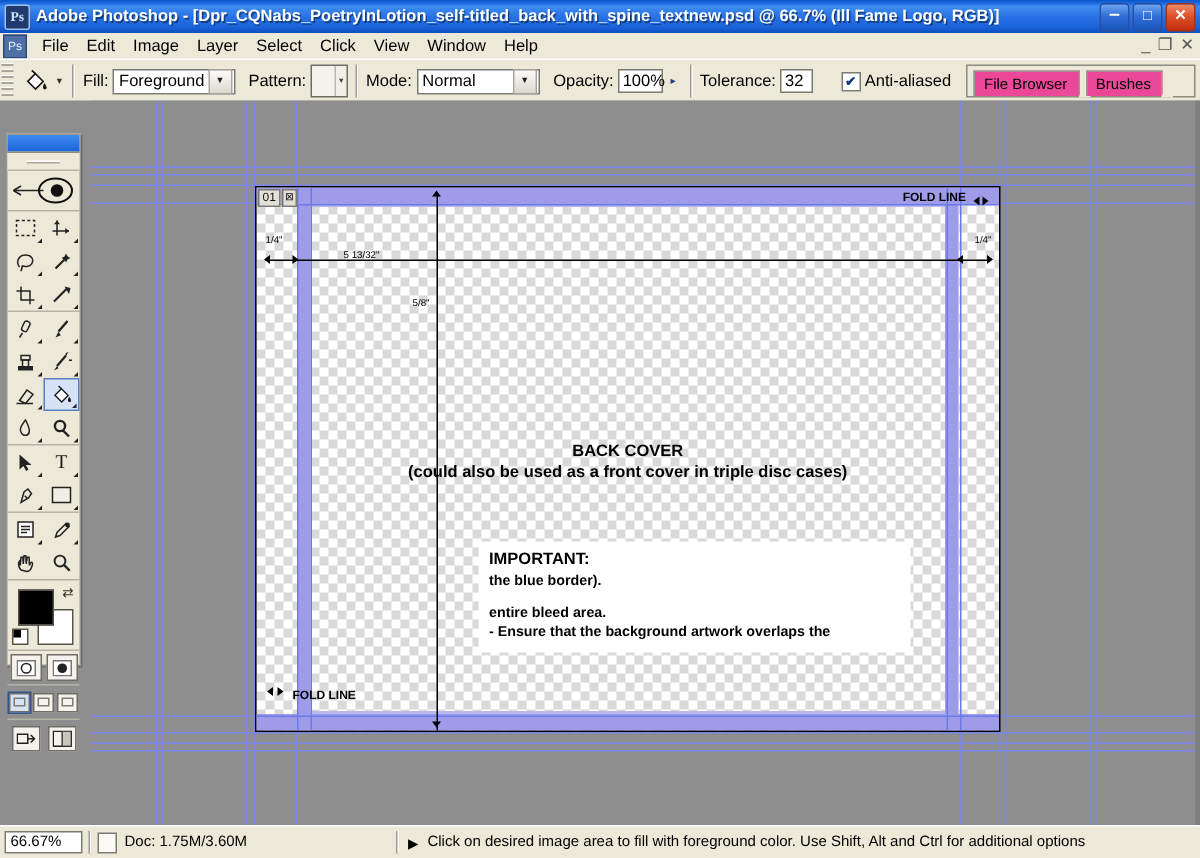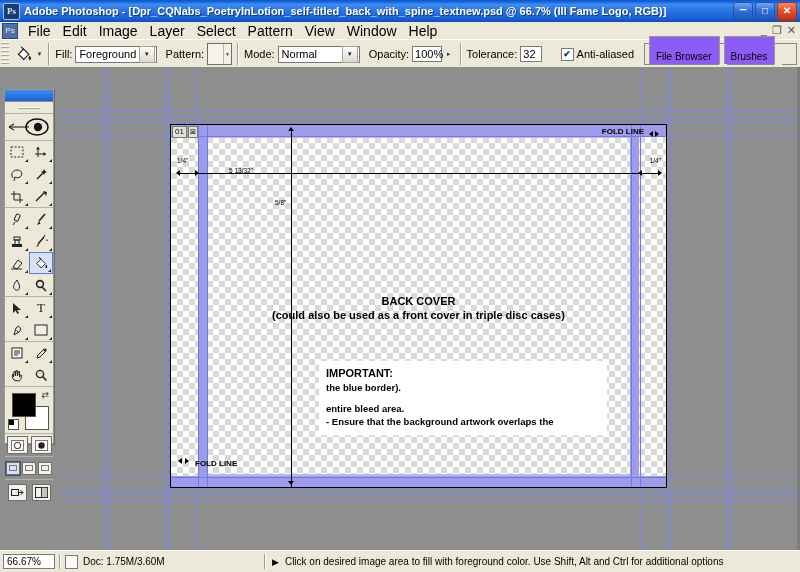--- a/index.html
+++ b/index.html
@@ -48,21 +48,21 @@
     background:#ece9d8;border-bottom:1px solid #d6d2c2;
     display:flex;align-items:center;
   }
   .menubar .doc-icon{
     width:14px;height:14px;margin:0 4px 0 2px;flex:0 0 auto;
     background:#4f6fa8;border:1px solid #2d4878;
     display:flex;align-items:center;justify-content:center;
     color:#e8f0ff;font-size:8px;line-height:1;
   }
   .menu-item{
-    padding:1px 6px;color:#000;font-size:14px;white-space:nowrap;
+    padding:1px 6px;color:#000;font-size:11px;white-space:nowrap;
   }
   .mdi-btns{position:absolute;right:4px;top:1px;display:flex;gap:5px;color:#555;font-size:11px;}
   .mdi-btns span{line-height:14px;}
 
   
   .optionsbar{
     position:absolute;left:0;top:39px;width:800px;height:28px;
     background:#ece9d8;
     border-top:1px solid #ffffff;border-bottom:1px solid #8c8a80;
     display:flex;align-items:center;
@@ -112,22 +112,22 @@
   }
   .chk.off{color:transparent;}
 
   
   .palette-well{
     position:absolute;right:3px;top:43px;width:153px;height:22px;
     background:#ece9d8;border:1px solid #8c8a80;box-sizing:border-box;
     display:flex;align-items:flex-end;
   }
   .pal-tab{
-    height:15px;margin-left:4px;padding:12px 7px 0 6px;
-    background:#8b5cf6;border:1px solid #9a988e;border-bottom:none;
+    height:15px;margin-left:4px;padding:1px 7px 0 6px;
+    background:#ec4899;border:1px solid #9a988e;border-bottom:none;
     font-size:10px;color:#000;display:flex;align-items:center;
     position:relative;
   }
   .pal-tab:after{
     content:"";position:absolute;right:-8px;bottom:-1px;
     width:0;height:0;border-style:solid;
     border-width:0 0 16px 8px;border-color:transparent transparent #ece9d8 transparent;
   }
 
   
@@ -294,21 +294,21 @@
     </div>
   </div>
 
   <div class="menubar">
     <div class="doc-icon">Ps</div>
     <div class="menu-item">File</div>
     <div class="menu-item">Edit</div>
     <div class="menu-item">Image</div>
     <div class="menu-item">Layer</div>
     <div class="menu-item">Select</div>
-    <div class="menu-item">Pattern</div>
+    <div class="menu-item">Click</div>
     <div class="menu-item">View</div>
     <div class="menu-item">Window</div>
     <div class="menu-item">Help</div>
     <div class="mdi-btns">
       <span>_</span>
       <span>❐</span>
       <span>✕</span>
     </div>
   </div>
 

